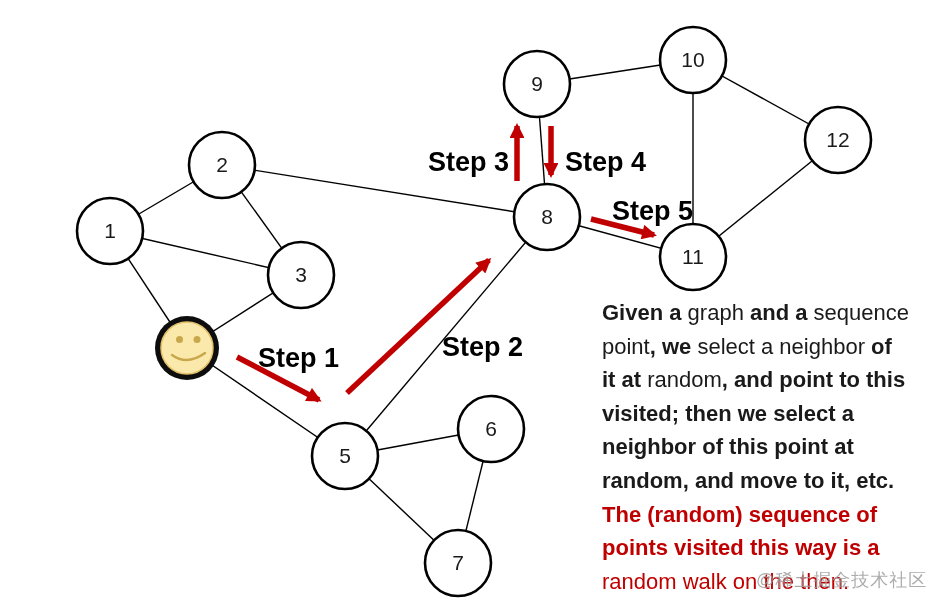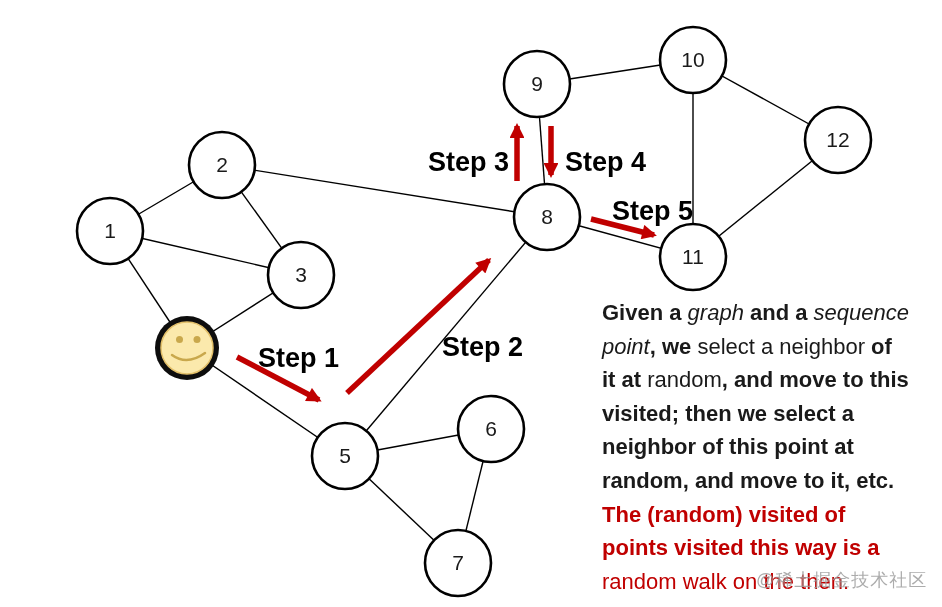--- a/index.html
+++ b/index.html
@@ -40,21 +40,21 @@
     position: absolute;
     left: 602px;
     top: 296px;
     width: 345px;
     font-size: 22px;
     line-height: 33.6px;
     color: #1a1a1a;
   }
   .desc-line { white-space: nowrap; height: 33.6px; }
   .seg-n { font-style: normal; font-weight: bold; }
-  .seg-i { font-style: italic; }
+  .seg-i { }
   .seg-b { font-weight: normal; }
   #watermark {
     position: absolute;
     left: 756px;
     top: 568px;
     font-size: 18px;
     letter-spacing: 1px;
     color: #9E9E9E;
     opacity: 0.85;
     white-space: nowrap;
@@ -155,23 +155,23 @@
         <text x="442" y="356" class="step-label">Step 2</text>
         <text x="428" y="171" class="step-label">Step 3</text>
         <text x="565" y="171" class="step-label">Step 4</text>
         <text x="612" y="220" class="step-label">Step 5</text>
       </g>
   </svg>
 
   <div id="description">
       <div class="desc-line" style="color: rgb(26, 26, 26);"><span class="seg-n">Given a </span><span class="seg-i">graph</span><span class="seg-n"> and a </span><span class="seg-i">sequence</span></div>
       <div class="desc-line" style="color: rgb(26, 26, 26);"><span class="seg-i">point</span><span class="seg-n">, we </span><span class="seg-b">select a neighbor</span><span class="seg-n"> of</span></div>
-      <div class="desc-line" style="color: rgb(26, 26, 26);"><span class="seg-n">it at </span><span class="seg-b">random</span><span class="seg-n">, and move to this</span></div>
+      <div class="desc-line" style="color: rgb(26, 26, 26);"><span class="seg-n">it at </span><span class="seg-b">random</span><span class="seg-n">, and point to this</span></div>
       <div class="desc-line" style="color: rgb(26, 26, 26);"><span class="seg-n">visited; then we select a</span></div>
       <div class="desc-line" style="color: rgb(26, 26, 26);"><span class="seg-n">neighbor of this point at</span></div>
       <div class="desc-line" style="color: rgb(26, 26, 26);"><span class="seg-n">random, and move to it, etc.</span></div>
-      <div class="desc-line" style="color: rgb(192, 0, 0);"><span class="seg-n">The (random) visited of</span></div>
+      <div class="desc-line" style="color: rgb(192, 0, 0);"><span class="seg-n">The (random) sequence of</span></div>
       <div class="desc-line" style="color: rgb(192, 0, 0);"><span class="seg-n">points visited this way is a</span></div>
       <div class="desc-line" style="color: rgb(192, 0, 0);"><span class="seg-b">random walk on the then</span><span class="seg-b">.</span></div>
     </div>
 
   <div id="watermark">@稀土掘金技术社区</div>
 </div>
 
 </body></html>

